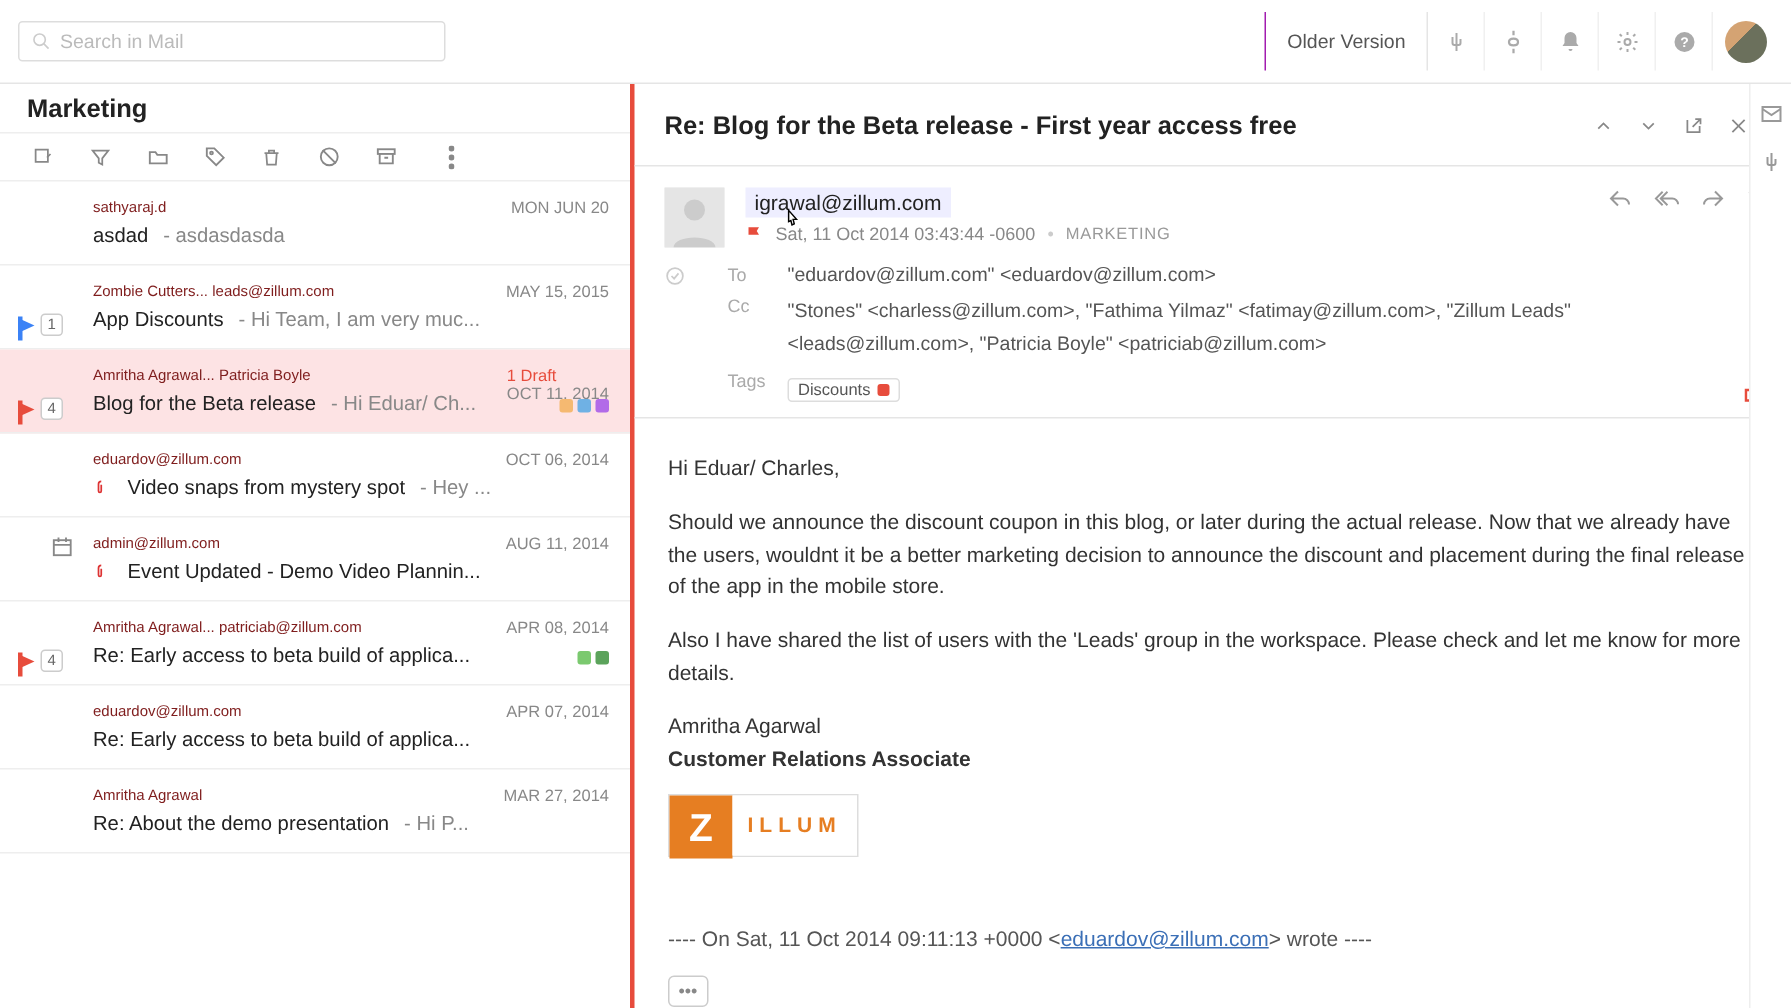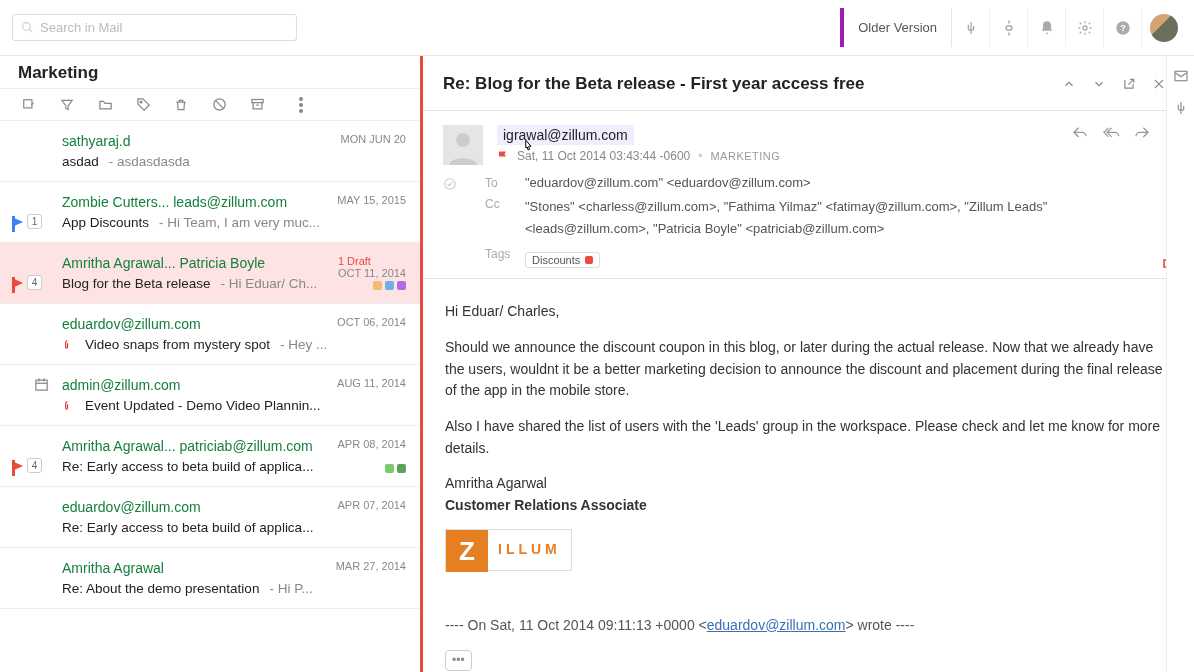--- a/index.html
+++ b/index.html
@@ -35,21 +35,21 @@
     border: none;
     outline: none;
     flex: 1;
     font-size: 13px;
     color: #555;
     background: transparent;
   }
   .search-wrap input::placeholder { color: #bbb; }
   .topbar-spacer { flex: 1; }
   .older-version {
-    border-left: 4px solid #a21caf;
+    border-left: 1px solid #a21caf;
     border-right: 1px solid #e5e5e5;
     height: 39px;
     display: flex; align-items: center;
     padding: 0 14px;
     font-size: 13px;
     color: #555;
     cursor: pointer;
   }
   .top-icons { display: flex; align-items: center; }
   .top-icon {
@@ -122,22 +122,22 @@
     text-align: right;
   }
   .msg .draft {
     color: #e74c3c;
     font-size: 11px;
     display: block;
     text-align: left;
     text-transform: none;
   }
   .msg .from {
-    font-size: 14px;
-    color: #15803d;
+    font-size: 10px;
+    color: #7f1d1d;
     margin-bottom: 5px;
   }
   .msg .subject-row {
     font-size: 13.5px;
     color: #222;
     display: flex;
     align-items: center;
     gap: 10px;
     white-space: nowrap;
     overflow: hidden;

